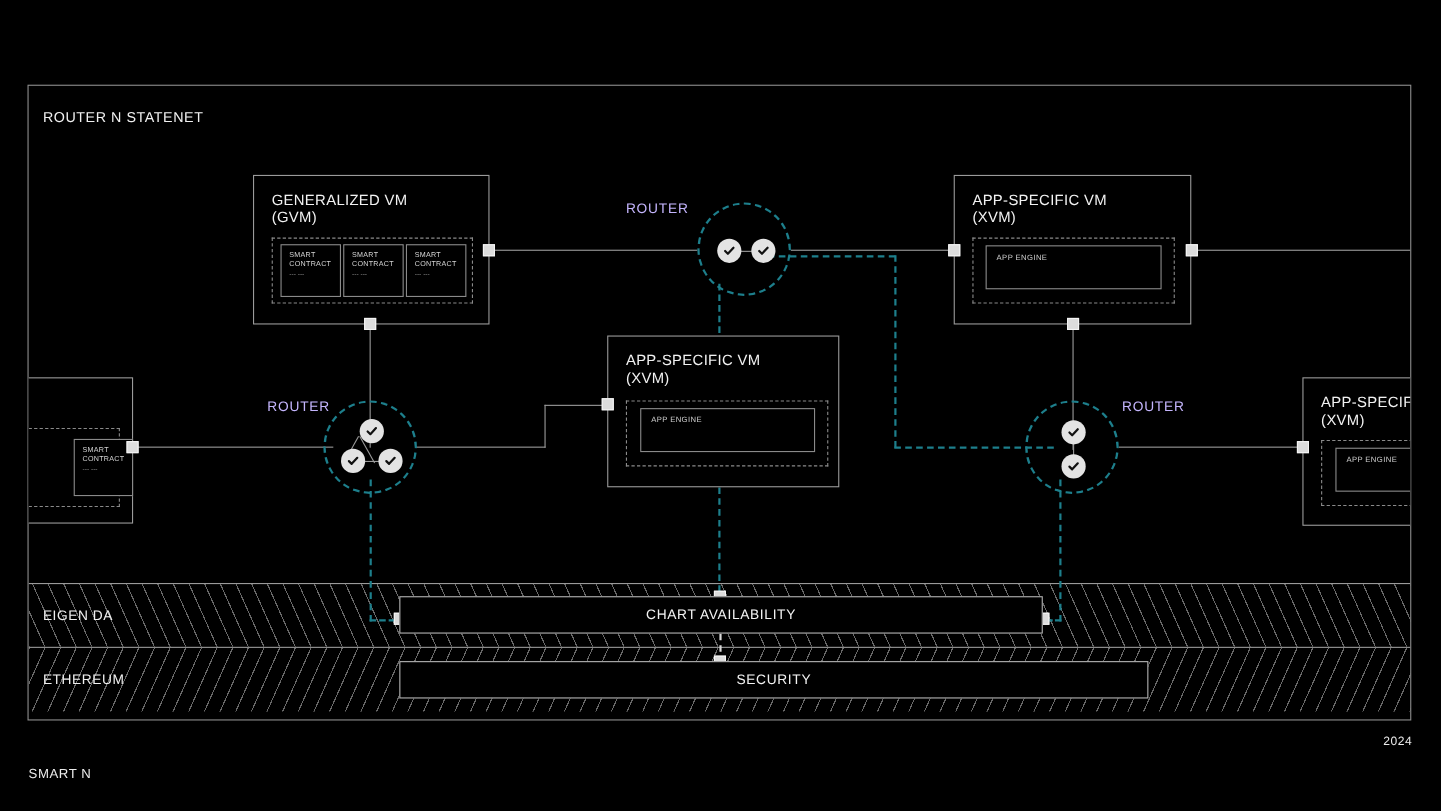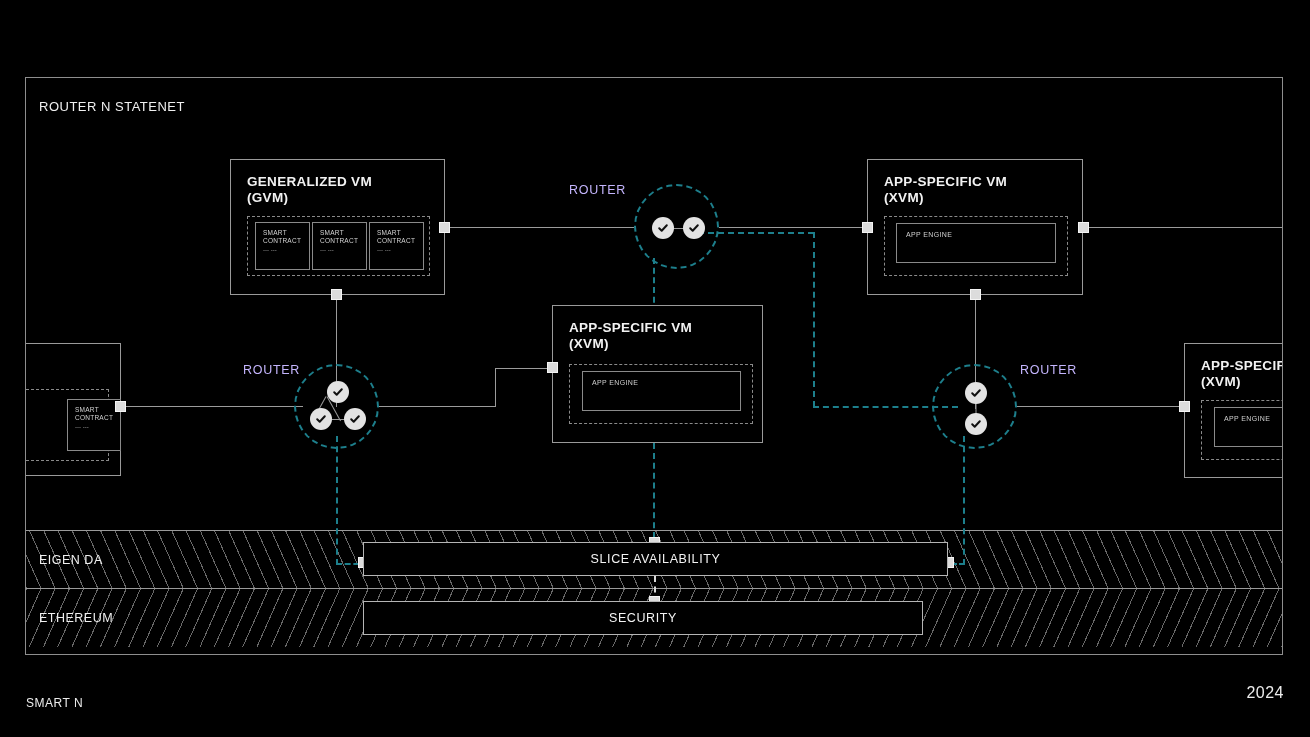--- a/index.html
+++ b/index.html
@@ -22,21 +22,21 @@
     width: 1258px; height: 578px;
     border: 1px solid #8e8e8e;
     overflow: hidden;
     background: #000;
   }
   .canvas-title { position: absolute; left: 13px; top: 21px; color: #f0f0f0; font-size: 13px; letter-spacing: 0.5px; }
 
   
   .vmbox { position: absolute; border: 1px solid #9a9a9a; background: #000; }
   .vmbox .vm-title { position: absolute; left: 16px; top: 14px; color: #f2f2f2;
-      font-size: 13.5px; line-height: 16px; letter-spacing: 0.3px; white-space: pre; font-weight: bold; }
+      font-size: 13.5px; line-height: 16px; letter-spacing: 0.3px; white-space: pre; }
   .dashed-inner { position: absolute; border: 1px dashed #8a8a8a; background: #000; }
 
   .sc-box { position: absolute; border: 1px solid #8a8a8a; background: #000; }
   .sc-label { position: absolute; left: 7px; top: 6px; color: #d2d2d2; font-size: 6.5px;
       line-height: 8px; letter-spacing: 0.25px; white-space: pre; }
   .sc-dashes { position: absolute; left: 7px; top: 24px; color: #9a9a9a; font-size: 6px; line-height: 7px; }
 
   .engine-box { position: absolute; border: 1px solid #8a8a8a; background: #000; }
   .engine-label { position: absolute; left: 9px; top: 7px; color: #cfcfcf; font-size: 7px; letter-spacing: 0.35px; }
 
@@ -71,44 +71,44 @@
       rgba(0,0,0,0) 1px, rgba(0,0,0,0) 13px);
   }
   .band-label { position: absolute; left: 13px; top: 50%; transform: translateY(-50%);
       color: #f0f0f0; font-size: 12.5px; letter-spacing: 0.5px; z-index: 3; }
   .wide-box { position: absolute; border: 1px solid #b5b5b5; background: #000; z-index: 2;
       display: flex; align-items: center; justify-content: center; }
   .wide-box span { color: #f3f3f3; font-size: 12.5px; letter-spacing: 0.6px; }
 
   
   .footer-left { position: absolute; left: 26px; top: 696px; color: #ececec; font-size: 12px; letter-spacing: 0.5px; }
-  .footer-right { position: absolute; right: 26px; top: 684px; color: #ececec; font-size: 16px; letter-spacing: 0.5px; }
+  .footer-right { position: absolute; right: 26px; top: 668px; color: #ececec; font-size: 11px; letter-spacing: 0.5px; }
 </style>
 </head>
 <body>
 
 <div class="page">
 
 
   <div class="canvas">
     <div class="canvas-title">ROUTER N STATENET</div>
 
     <div class="band down" style="top:510px; height:59px;">
       <div class="band-hatch"></div>
       <div class="band-label">ETHEREUM</div>
     </div>
     <div class="band up" style="top:452px; height:58px;">
       <div class="band-hatch"></div>
       <div class="band-label">EIGEN DA</div>
     </div>
 
     <div class="wide-box" style="left:337px; top:464px; width:585px; height:34px;">
-      <span>SLICE AVAILABILITY</span>
-    </div>
-    <div class="wide-box" style="left:337px; top:523px; width:560px; height:34px;">
+      <span>CHART AVAILABILITY</span>
+    </div>
+    <div class="wide-box" style="left:337px; top:523px; width:681px; height:34px;">
       <span>SECURITY</span>
     </div>
 
     <div class="line-h" style="left:418px; top:149px; width:190px;"></div>
 
     <div class="line-h" style="left:693px; top:149px; width:148px;"></div>
 
     <div class="line-h" style="left:1057px; top:149px; width:201px;"></div>
 
     <div class="line-h" style="left:95px; top:328px; width:182px;"></div>

